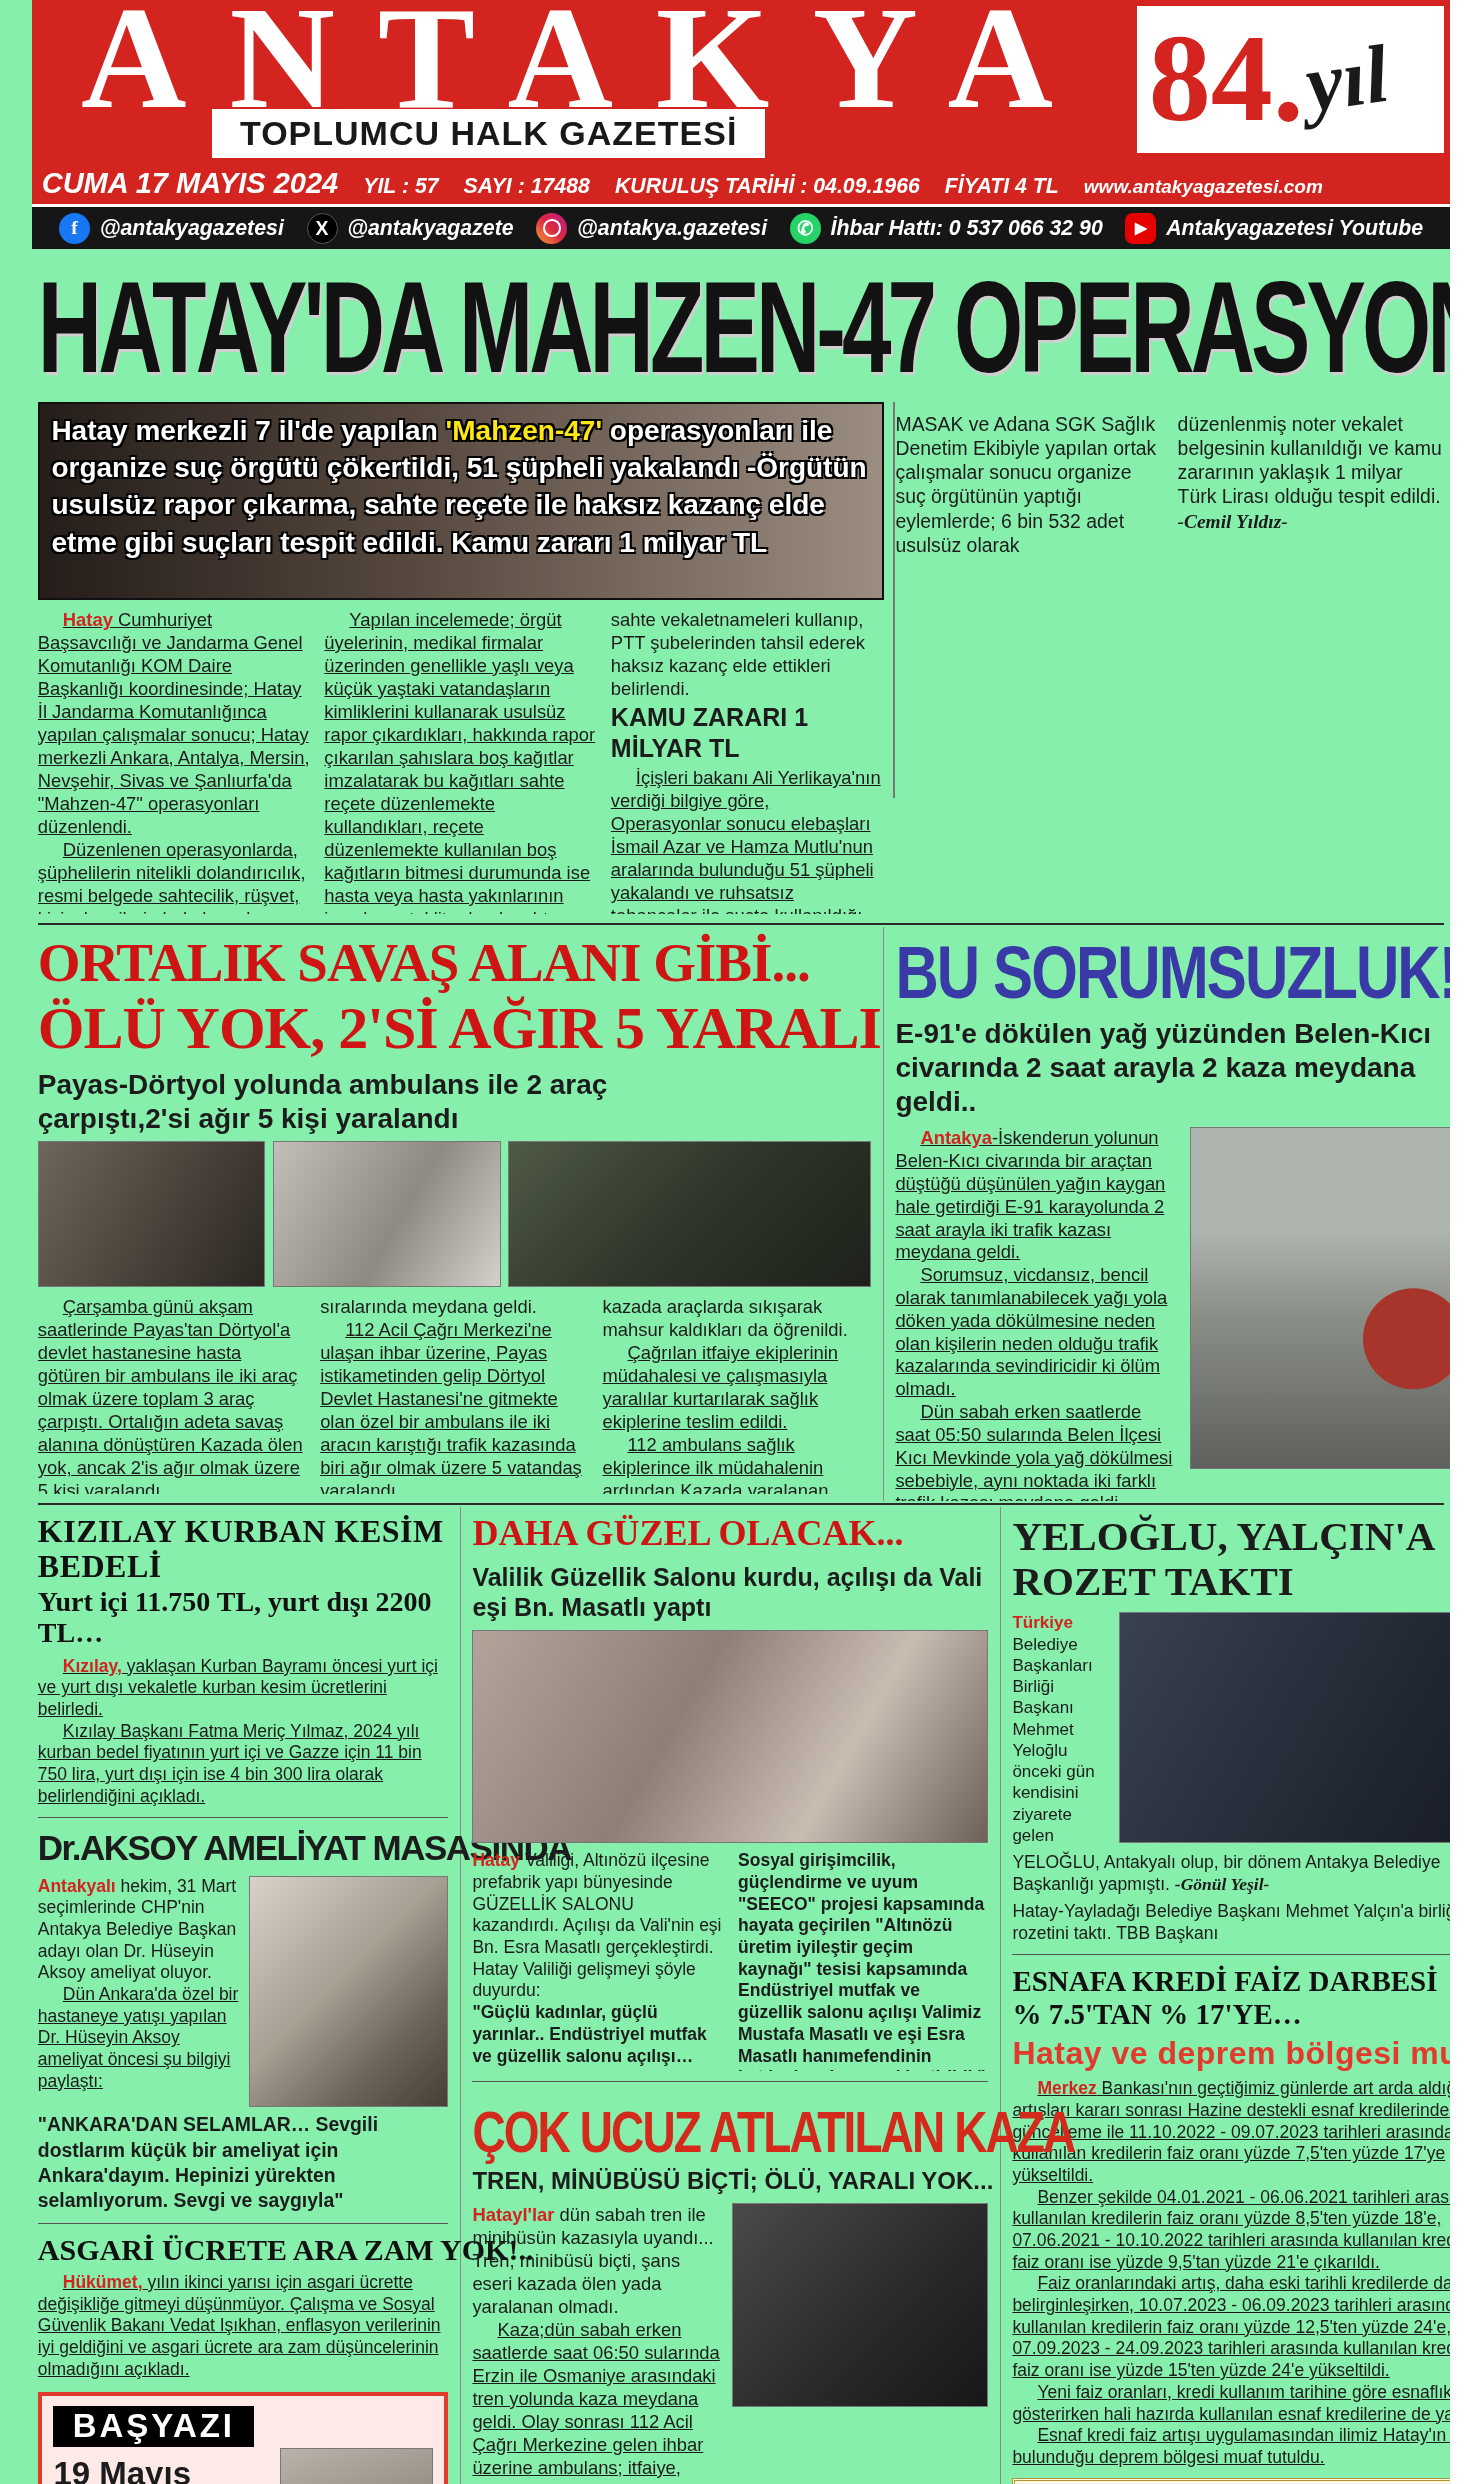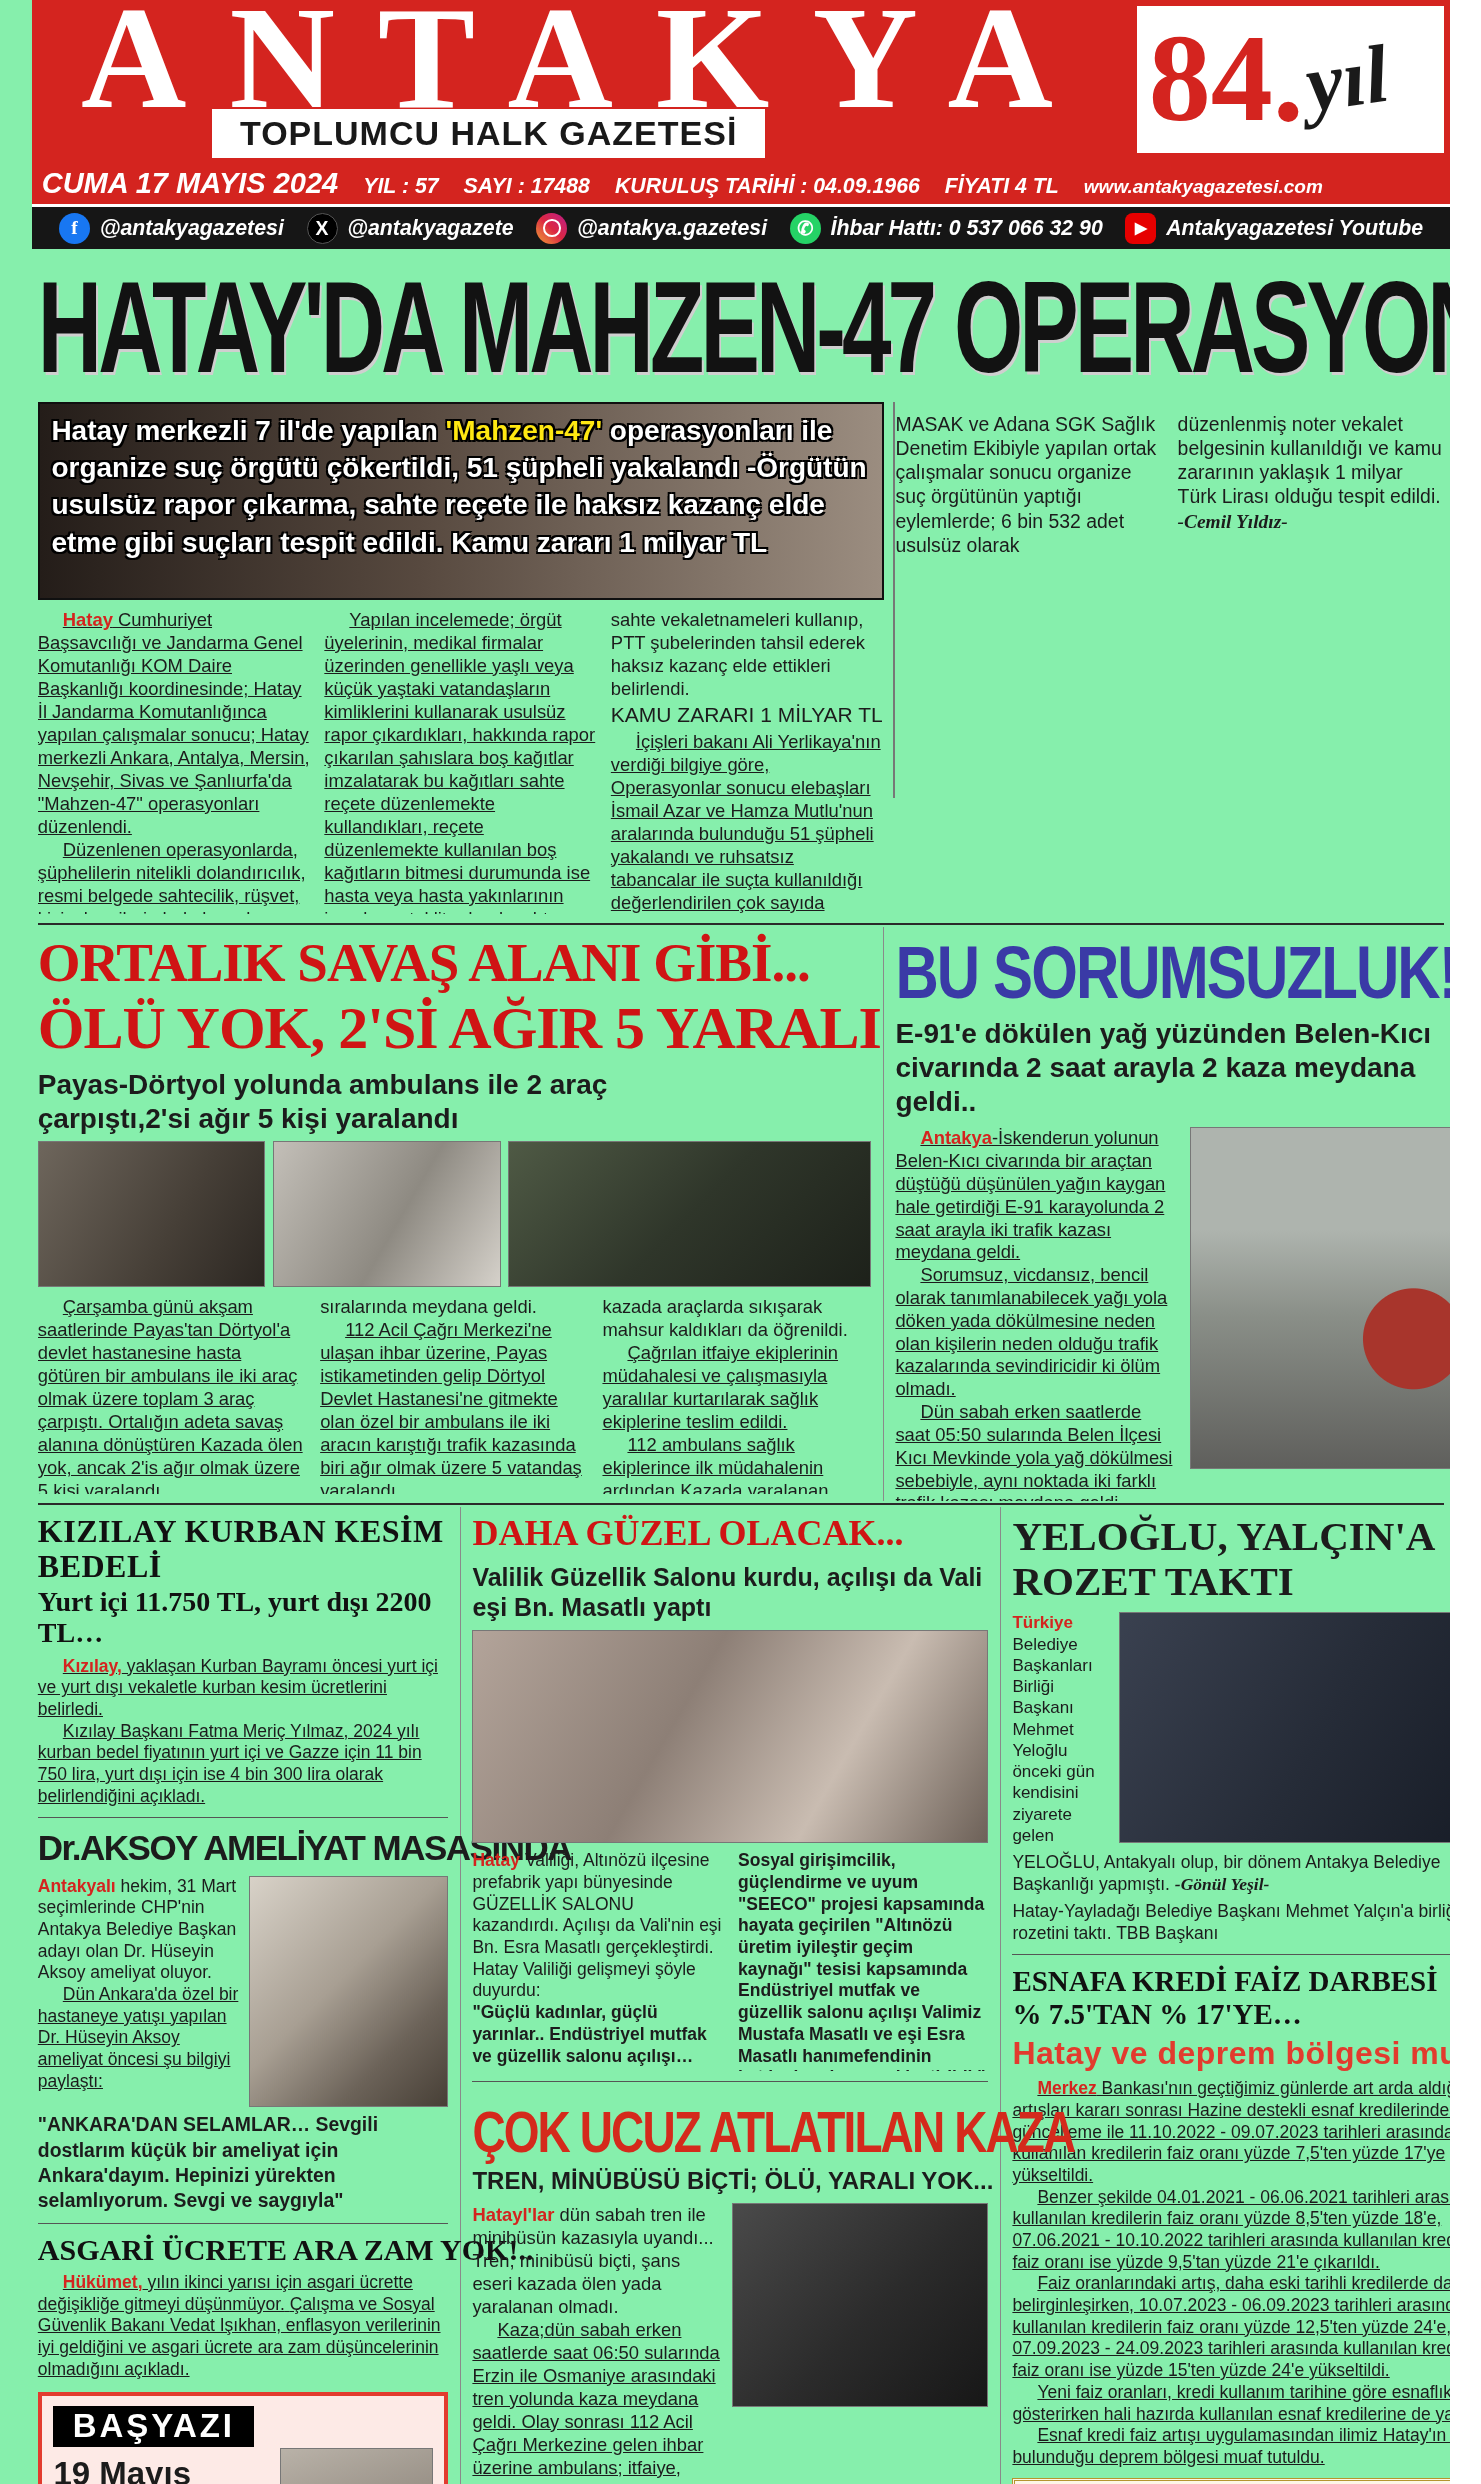--- a/index.html
+++ b/index.html
@@ -42,21 +42,21 @@
   .lead-box .hl { color:#ffe812; }
   .ts-cols { display:flex; gap:13.6px; margin-top:7.8px; height:306px; overflow:hidden; }
   .ts-cols .col { flex:1 1 0; font-size:18.4px; line-height:1.25; }
   .ts-right { flex:1 1 auto; display:flex; }
   .photo { background:#8a8a8a; }
   .op-photo { height:396px; background:linear-gradient(135deg,#9b8670,#c4b49e 35%,#7c6a58 65%,#4b3f35), linear-gradient(#888,#555); border:1px solid #777; }
   .caption-cols { display:flex; gap:15.5px; margin-top:9.7px; }
   .caption-cols p { flex:1 1 0; font-size:19.4px; line-height:1.25; }
   p.indent { text-indent:25px;text-decoration:underline; }
   .lead-red { color:#d4241f; font-weight:bold; }
-  .subhead-inline { font-weight:normal; font-size:21px; margin:1.9px 0; }
+  .subhead-inline { font-weight:bold; font-size:25px; margin:1.9px 0; }
   .byline { font-family:"Liberation Serif", serif; font-style:italic; font-weight:bold; }
 
   .sect-rule { border-top:2.9px solid #2a2a2a; margin:1.9px 5.8px; }
 
   
   .mid { display:flex; flex:0 0 auto; height:574px; overflow:hidden; padding:0 5.8px; }
   .mid-left { width:846px; flex:0 0 auto; border-right:1.9px solid #8a8a8a; padding:3.9px 11.6px 0 0; }
   .red-head { font-family:"Liberation Serif", serif; font-weight:bold; color:#cf1414; white-space:nowrap; }
   .rh1 { font-size:55px; letter-spacing:-1px; }
   .rh2 { font-size:60px; letter-spacing:-1px; }

